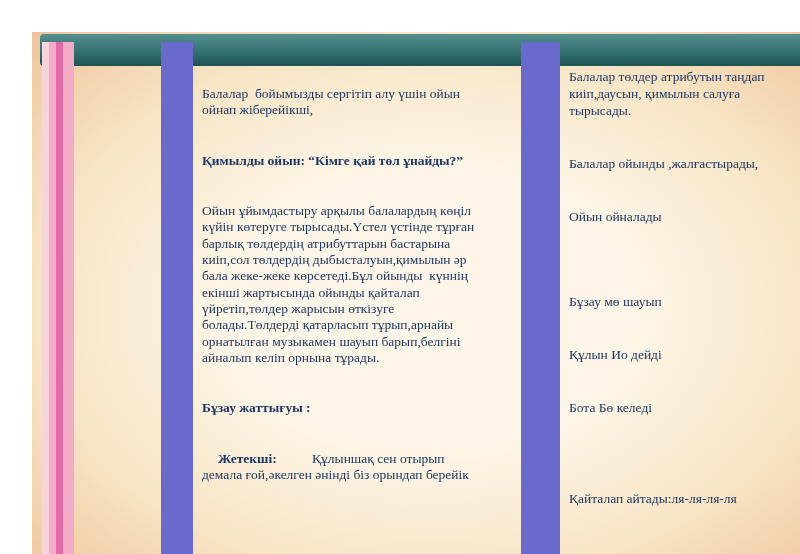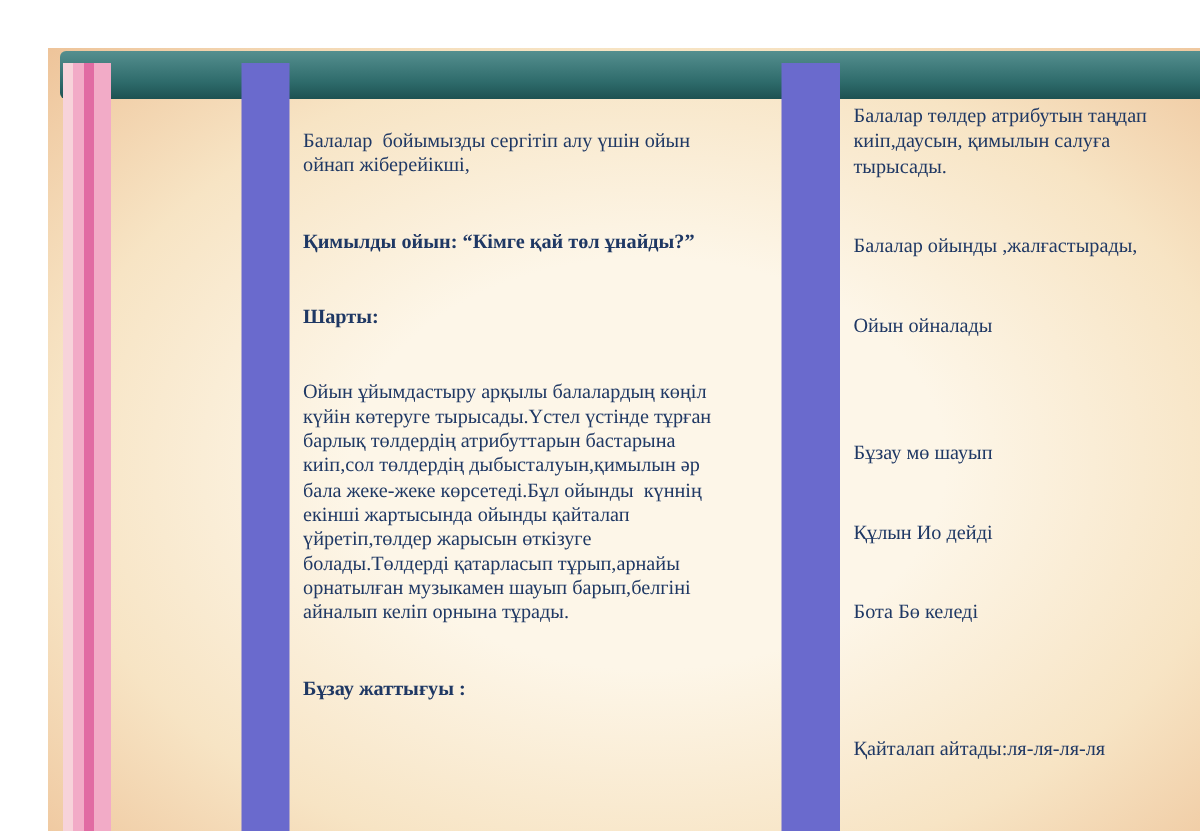--- a/index.html
+++ b/index.html
@@ -65,23 +65,23 @@
   <div class="left-stripes"></div>
 
   <div class="vline v1"></div>
   <div class="vline v2"></div>
   <div class="vline v3"></div>
   <div class="vline v4"></div>
 
   <div class="col-left">
     <p>Балалар  бойымызды сергітіп алу үшін ойын ойнап жіберейікші,</p>
     <p class="b">Қимылды ойын: “Кімге қай төл ұнайды?”</p>
-    <p class="b">Шарты:</p>
     <p>Ойын ұйымдастыру арқылы балалардың көңіл күйін көтеруге тырысады.Үстел үстінде тұрған барлық төлдердің атрибуттарын бастарына киіп,сол төлдердің дыбысталуын,қимылын әр бала жеке-жеке көрсетеді.Бұл ойынды  күннің екінші жартысында ойынды қайталап үйретіп,төлдер жарысын өткізуге болады.Төлдерді қатарласып тұрып,арнайы орнатылған музыкамен шауып барып,белгіні айналып келіп орнына тұрады.</p>
     <p class="b">Бұзау жаттығуы :</p>
+    <p><span class="b">Жетекші:</span><span> Құлыншақ сен отырып демала ғой,әкелген әнінді біз орындап берейік</span></p>
   </div>
 
   <div class="col-right">
     <p>Балалар төлдер атрибутын таңдап киіп,даусын, қимылын салуға тырысады.</p>
     <p>Балалар ойынды ,жалғастырады,</p>
     <p>Ойын ойналады</p>
     <div class="gap-a"></div>
     <p>Бұзау мө шауып</p>
     <p>Құлын Ио дейді</p>
     <p>Бота Бө келеді</p>

